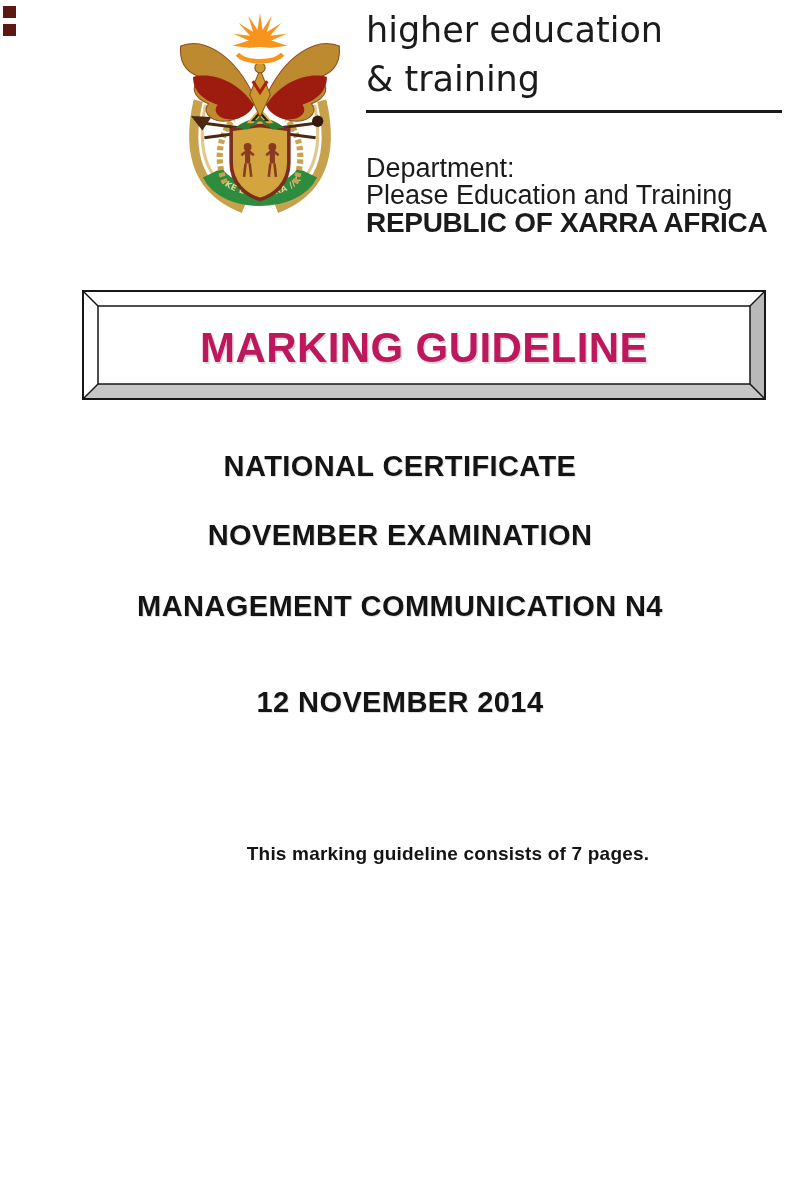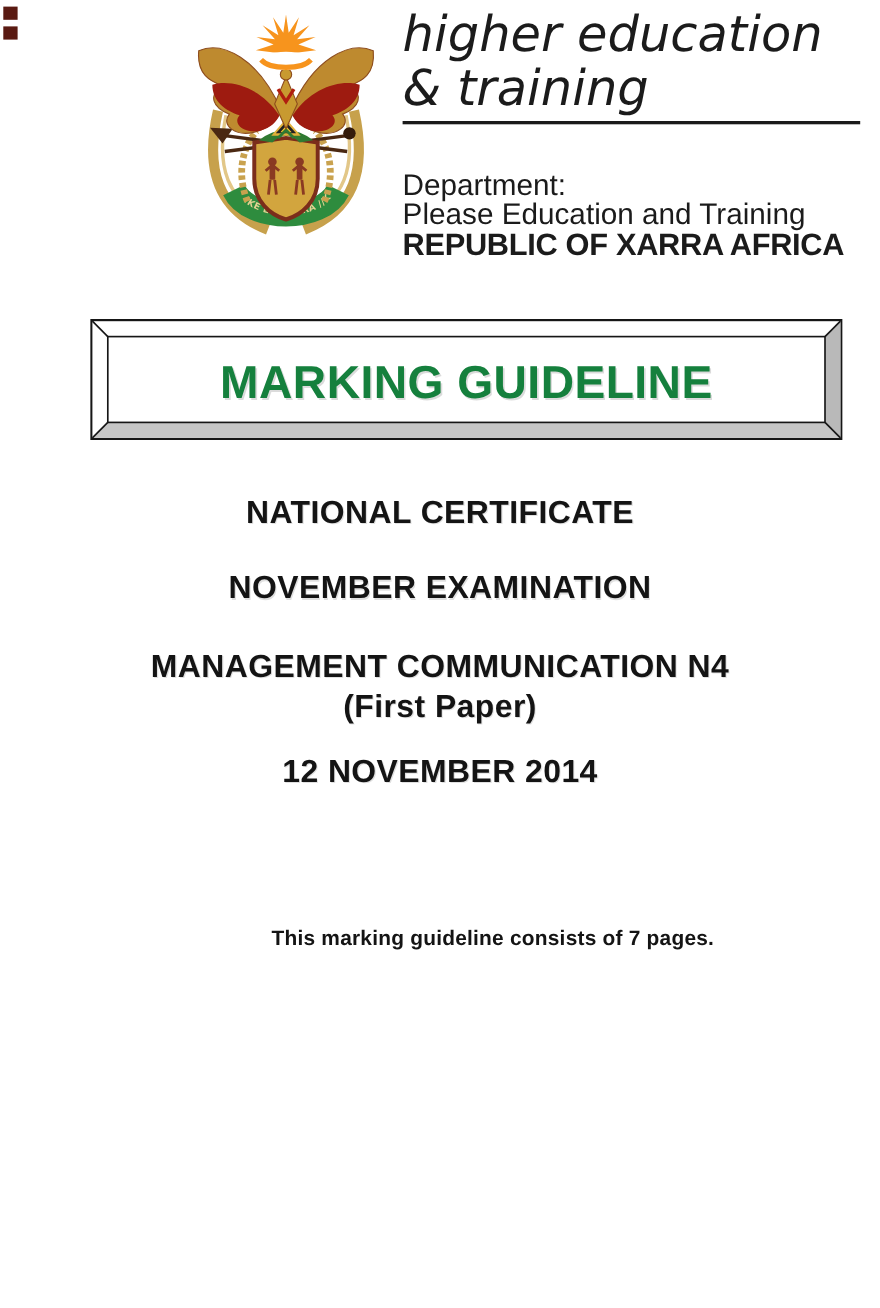--- a/index.html
+++ b/index.html
@@ -11,36 +11,36 @@
   
   .corner-mark{position:absolute;left:3px;width:13px;height:12px;background:#5a1a12;}
   .corner-mark.m1{top:6px;}
   .corner-mark.m2{top:24px;}
 
   
   .emblem{position:absolute;left:156px;top:10px;width:208px;height:206px;}
   .wordmark{
     position:absolute;left:366px;top:6px;width:420px;
     font-family:"DejaVu Sans","Liberation Sans",sans-serif;
-    font-size:45px;line-height:49px;font-weight:400;color:#1b1b1b;letter-spacing:0px;font-style:italic;
+    font-size:35px;line-height:49px;font-weight:400;color:#1b1b1b;letter-spacing:0px;
   }
   .header-rule{position:absolute;left:366px;top:110px;width:416px;height:3px;background:#1b1b1b;}
   .dept-block{
     position:absolute;left:366px;top:121px;width:430px;
     font-size:27px;line-height:27px;color:#1b1b1b;margin-top:34px;
   }
   .dept-block .country{font-weight:700;font-size:28px;letter-spacing:-0.3px;}
 
   
   .title-box{position:absolute;left:82px;top:290px;width:684px;height:110px;}
   .title-box svg{position:absolute;left:0;top:0;}
   .box-title{
     position:absolute;left:16px;top:16px;width:652px;height:78px;
     display:flex;align-items:center;justify-content:center;
-    font-size:42px;font-weight:700;letter-spacing:0.4px;color:#15803d;
+    font-size:42px;font-weight:700;letter-spacing:0.4px;color:#be185d;
     padding-top:6px;box-sizing:border-box;
     text-shadow:1.5px 1.5px 0 rgba(0,0,0,0.14);
   }
 
   
   .hline{
     position:absolute;left:0;width:800px;text-align:center;
     font-weight:700;font-size:29px;line-height:35px;letter-spacing:0.4px;color:#141414;
     text-shadow:1px 1px 0 rgba(0,0,0,0.12);
   }
@@ -161,18 +161,17 @@
       <line x1="682" y1="2" x2="668" y2="16" stroke="#161616" stroke-width="1.5"></line>
       <line x1="2" y1="108" x2="16" y2="94" stroke="#161616" stroke-width="1.5"></line>
       <line x1="682" y1="108" x2="668" y2="94" stroke="#161616" stroke-width="1.5"></line>
     </svg>
     <div class="box-title">MARKING GUIDELINE</div>
   </div>
 
   <div class="hline h-exam">NOVEMBER EXAMINATION</div>
   <div class="hline h-cert">NATIONAL CERTIFICATE</div>
   <div class="hline h-subject">MANAGEMENT COMMUNICATION N4</div>
-  <div class="hline h-paper">(First Paper)</div>
   <div class="hline h-date">12 NOVEMBER 2014</div>
   <div class="hline h-note">This marking guideline consists of 7 pages.</div>
 
 
 </div>
 
 </body></html>

